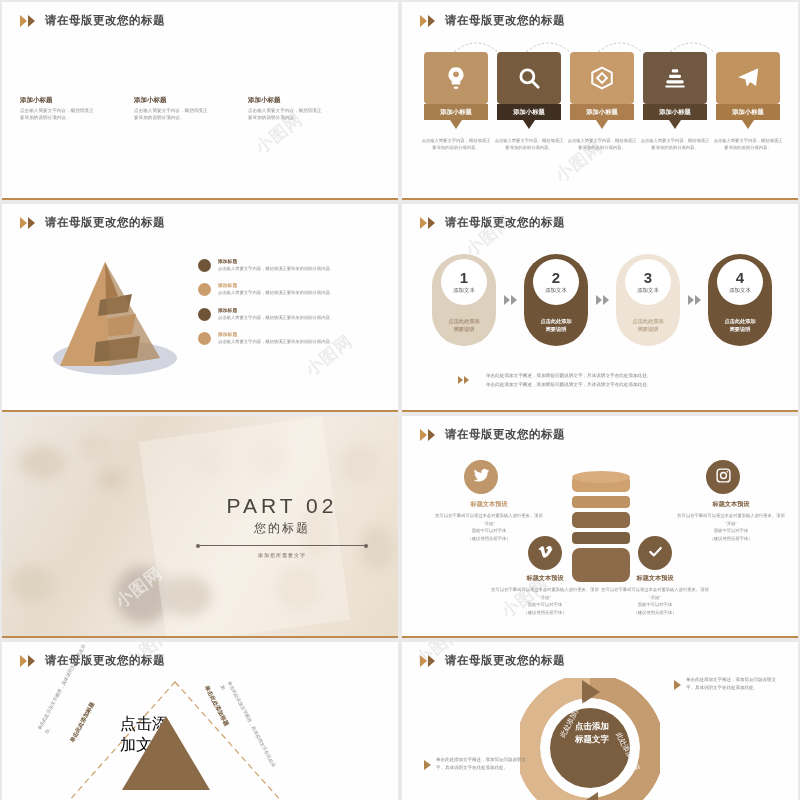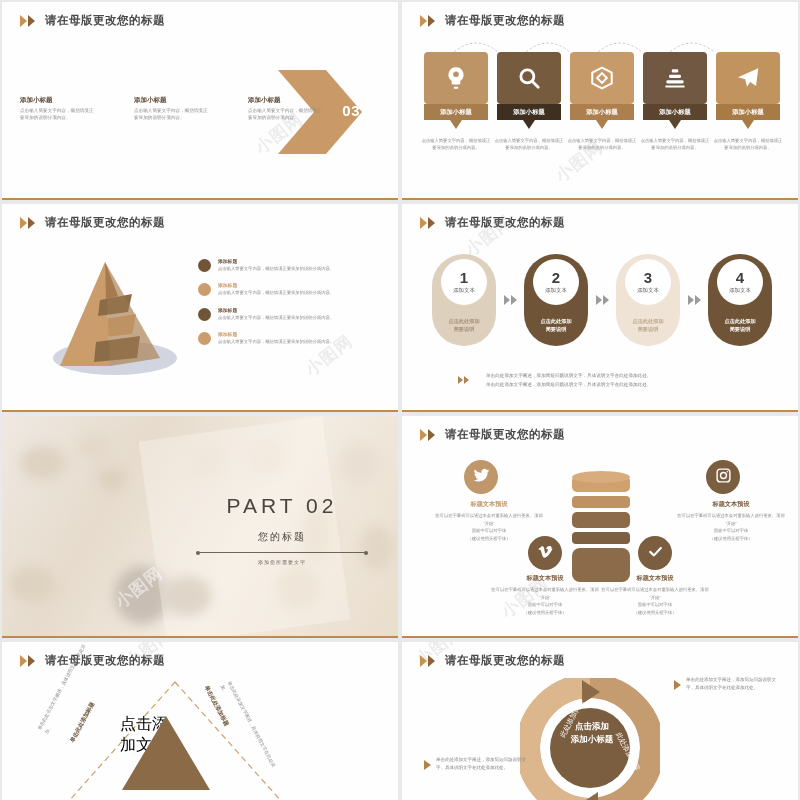--- a/index.html
+++ b/index.html
@@ -82,21 +82,21 @@
   .footchev i { width:0;height:0;border-top:4px solid transparent;border-bottom:4px solid transparent;border-left:5px solid #b0824d;}
 
   
   .photo { background: linear-gradient(120deg,#efe9e2 0%,#e6dbcc 30%,#f3ece2 60%,#e9ddcc 100%); }
   .photo .blobs { position:absolute; inset:0; }
   .photo .blobs i { position:absolute; border-radius:50%; filter: blur(6px); }
   .cardpane { position:absolute; left: 150px; top: 12px; width: 185px; height: 205px;
               background: rgba(255,250,243,.35); transform: rotate(-8deg); }
   .ptxt { position:absolute; left: 190px; top: 78px; width: 180px; text-align:center; }
   .ptxt .p1 { font-size: 21px; letter-spacing: 4px; color: #4a4440; font-weight: 400; }
-  .ptxt .p2 { font-size: 10px; color: #4a4440; margin-top: 12px; letter-spacing: 2px; }
+  .ptxt .p2 { font-size: 12px; color: #4a4440; margin-top: 2px; letter-spacing: 2px; }
   .ptxt .rule { height:1px; background:#6b635c; margin: 8px 8px 0 8px; position:relative; }
   .ptxt .rule:before, .ptxt .rule:after { content:""; position:absolute; top:-1.5px; width:4px;height:4px;border-radius:50%;background:#6b635c;}
   .ptxt .rule:before{left:-4px;} .ptxt .rule:after{right:-4px;}
   .ptxt .p3 { font-size: 5px; color: #6e655c; margin-top: 6px; letter-spacing:1px; }
 
   
   .cyl { position:absolute; left: 168px; top: 52px; width: 62px; height: 118px; }
   .soc { position:absolute; width: 34px; height: 34px; border-radius:50%; display:flex; align-items:center; justify-content:center;}
   .soc svg { width: 17px; height: 17px; }
   .soclab { position:absolute; width: 110px; text-align:center; }
@@ -136,26 +136,20 @@
       <div class="chevtext" style="left:18px">
         <div class="t">添加小标题</div>
         <div class="d">点击输入简要文字内容，概括情境正要显加的说明分项内容。</div>
       </div>
 
       <div class="chevtext" style="left:132px">
         <div class="t">添加小标题</div>
         <div class="d">点击输入简要文字内容，概括情境正要显加的说明分项内容。</div>
       </div>
 
-      <div class="bigchev" style="left:270px">
-        <svg viewBox="0 0 96 96">
-            <path d="M6 6 L54 6 L90 48 L54 90 L6 90 L42 48 Z" fill="#c99a68"></path>
-          </svg>
-        <span class="num">03</span>
-      </div>
       <div class="chevtext" style="left:246px">
         <div class="t">添加小标题</div>
         <div class="d">点击输入简要文字内容，概括情境正要显加的说明分项内容。</div>
       </div>
     </div>
     <div class="wm" style="left:250px;top:120px">小图网</div>
   </div>
 
   <div class="slide">
     <div class="hdr">
@@ -513,21 +507,21 @@
       <path d="M70 8 A62 62 0 0 1 70 132" fill="none" stroke="#c59b70" stroke-width="24"></path>
       <path d="M70 8 A62 62 0 0 0 70 132" fill="none" stroke="#dcb68d" stroke-width="24"></path>
       <polygon points="62,2 80,14 62,26" fill="#8a6a47"></polygon>
       <polygon points="78,114 60,126 78,138" fill="#8a6a47"></polygon>
       <circle cx="70" cy="70" r="44" fill="#ffffff"></circle>
       <circle cx="70" cy="70" r="40" fill="#7b5e40"></circle>
       <text x="44" y="60" fill="#ffffff" font-size="7" transform="rotate(-62 44 60)">此处添加内容</text>
       <text x="96" y="56" fill="#ffffff" font-size="7" transform="rotate(62 96 56)">此处添加内容</text>
     </svg>
     <div class="dcent" style="white-space:pre-line">点击添加
-添加小标题</div>
+标题文字</div>
 
     <div class="dnotechev" style="left:272px;top:38px;border-left:7px solid #b0824d"></div>
     <div class="dnote" style="left:284px;top:34px">单击此处添加文字阐述，添加简短问题说明文字，具体说明文字在此处添加此处。</div>
 
     <div class="dnotechev" style="left:22px;top:118px;border-left:7px solid #b0824d"></div>
     <div class="dnote" style="left:34px;top:114px">单击此处添加文字阐述，添加简短问题说明文字，具体说明文字在此处添加此处。</div>
 
     <div class="wm" style="left:10px;top:-8px">小图网</div>
   </div>
 

